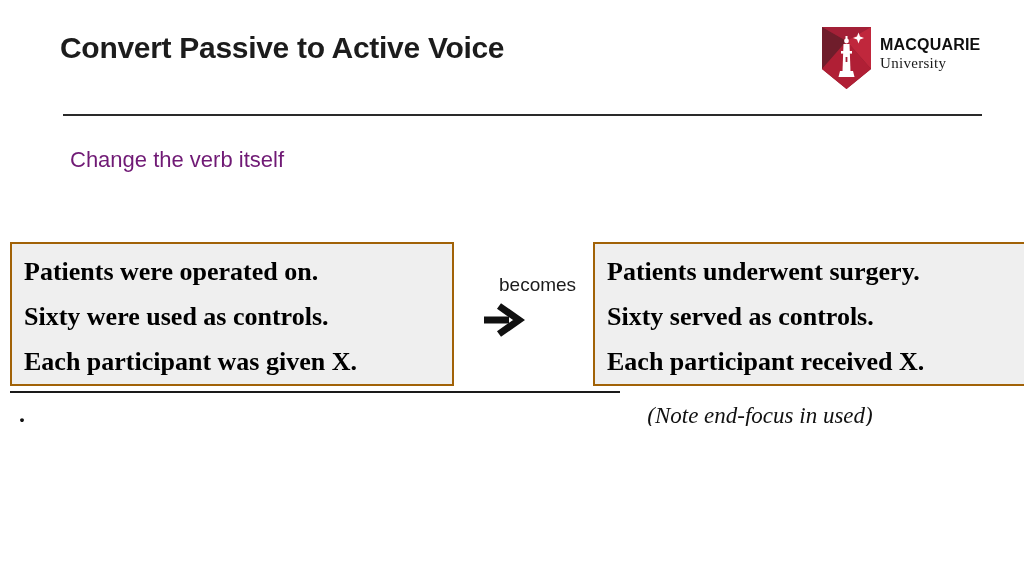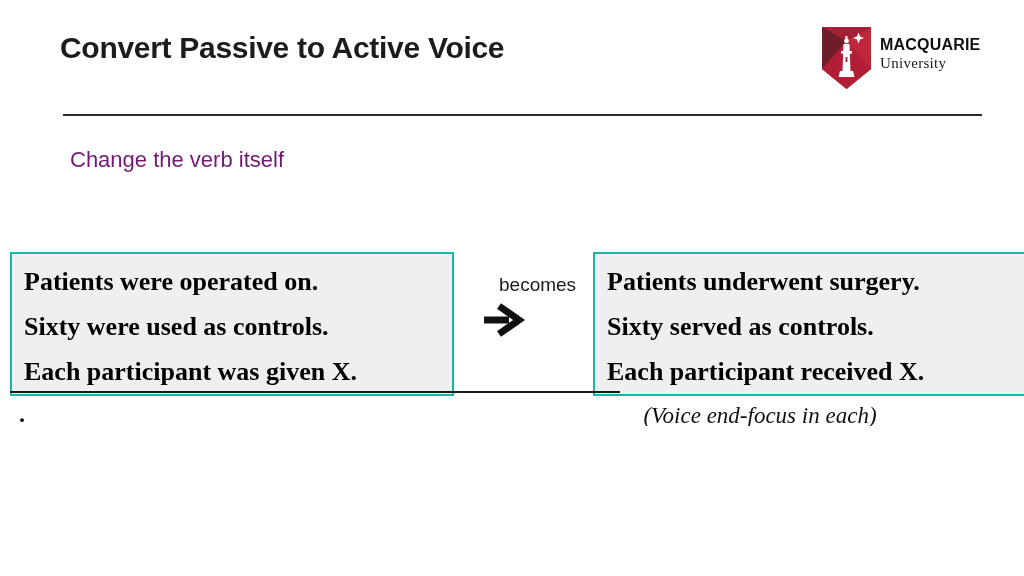--- a/index.html
+++ b/index.html
@@ -25,22 +25,22 @@
   .logo-primary{
     font-size:16px;font-weight:700;color:#0f0f0f;letter-spacing:0.2px;
     font-family:"Liberation Sans",sans-serif;line-height:19px;
   }
   .logo-secondary{
     font-size:15px;font-weight:400;color:#1a1a1a;
     font-family:"Liberation Serif",serif;line-height:19px;letter-spacing:0.3px;
   }
   
   .example-box{
-    position:absolute;top:252px;height:144px;box-sizing:border-box;
-    background:#efefef;border:2px solid #14b8a6;
+    position:absolute;top:242px;height:144px;box-sizing:border-box;
+    background:#efefef;border:2px solid #a16207;
     padding:5px 12px 0 12px;
     font-family:"Liberation Serif",serif;font-weight:700;color:#000000;
     font-size:26px;
   }
   .box-passive{left:10px;width:444px;}
   .box-active{left:553px;width:438px;margin-left:40px;}
   .box-line{line-height:45px;white-space:nowrap;}
   
   .becomes-group{
     position:absolute;left:455px;top:274px;width:96px;text-align:center;
@@ -123,17 +123,17 @@
   <div class="example-box box-active">
     <div class="box-line">Patients underwent surgery.</div>
     <div class="box-line">Sixty served as controls.</div>
     <div class="box-line">Each participant received X.</div>
   </div>
 
   <div class="baseline-rule"></div>
 
   <div class="stray-period">.</div>
 
-  <div class="end-focus-note">(Voice end-focus in each)</div>
+  <div class="end-focus-note">(Note end-focus in used)</div>
 
   <div class="page-number">44</div>
 
 </div>
 
 </body></html>

